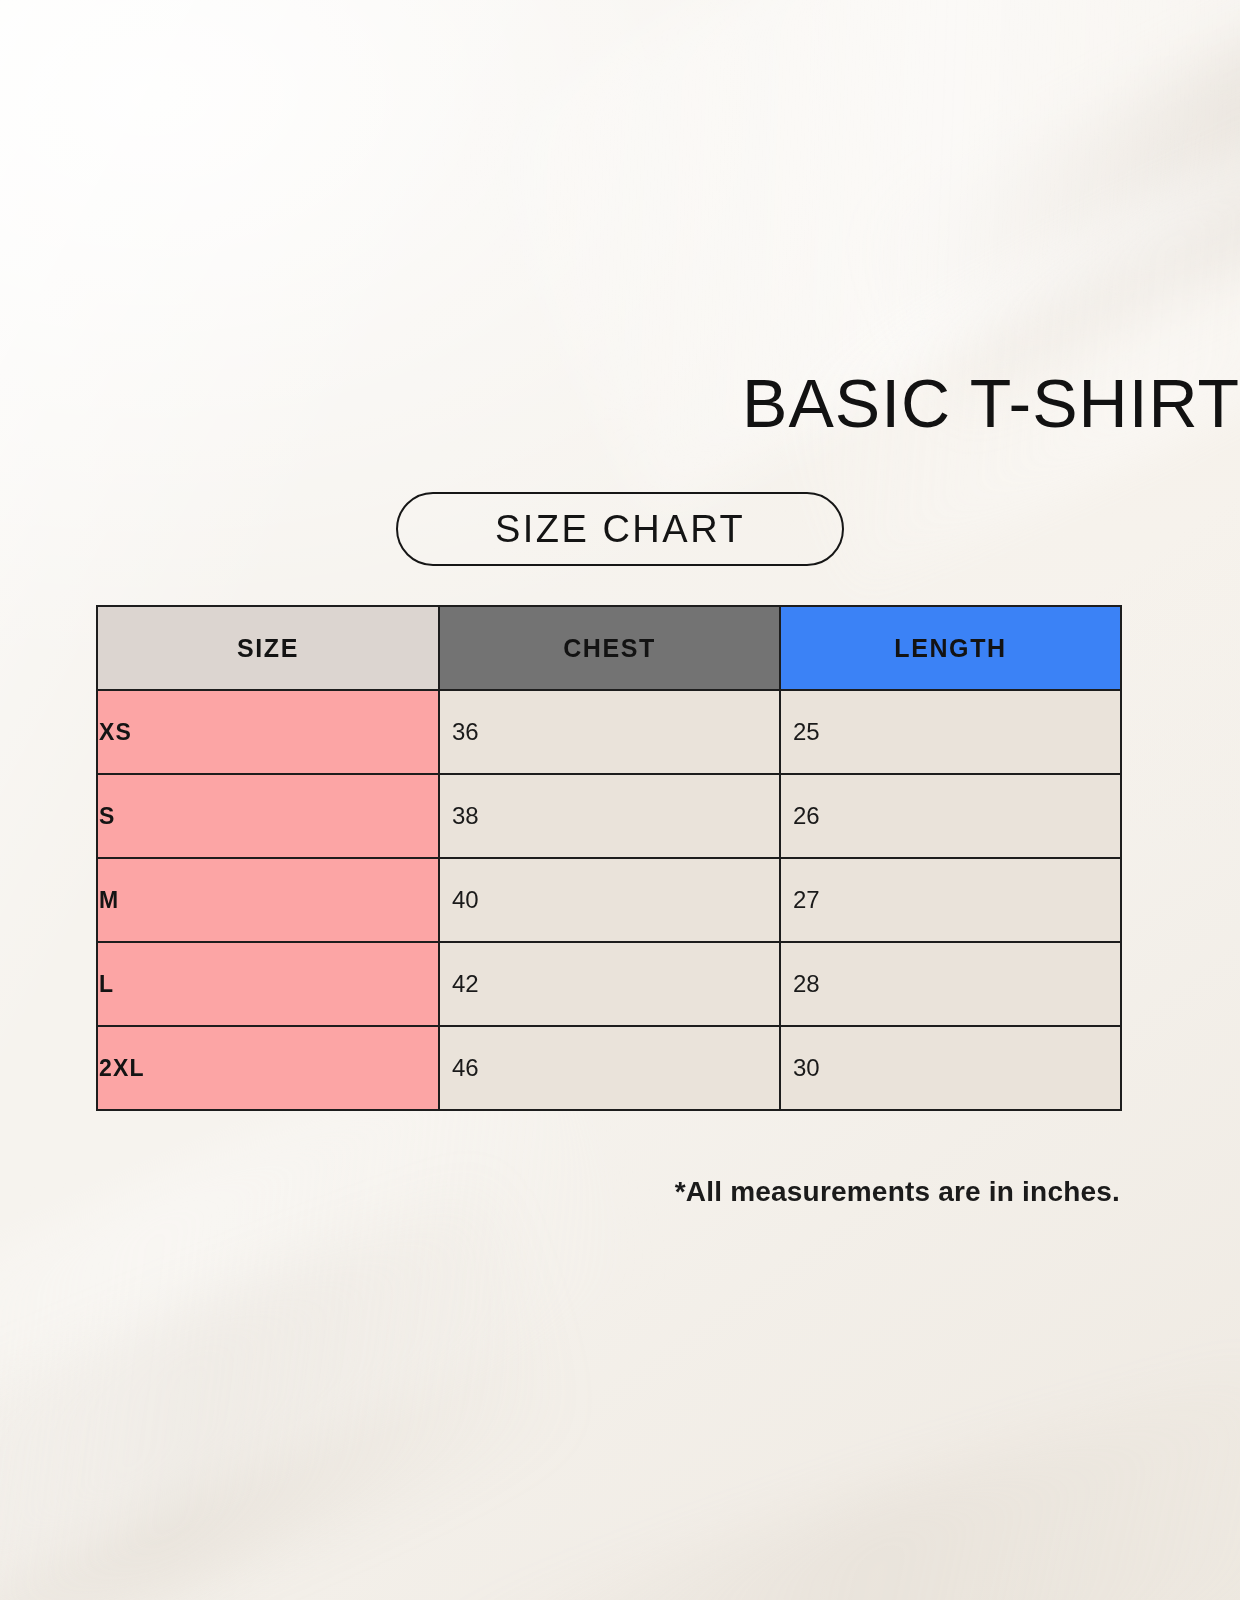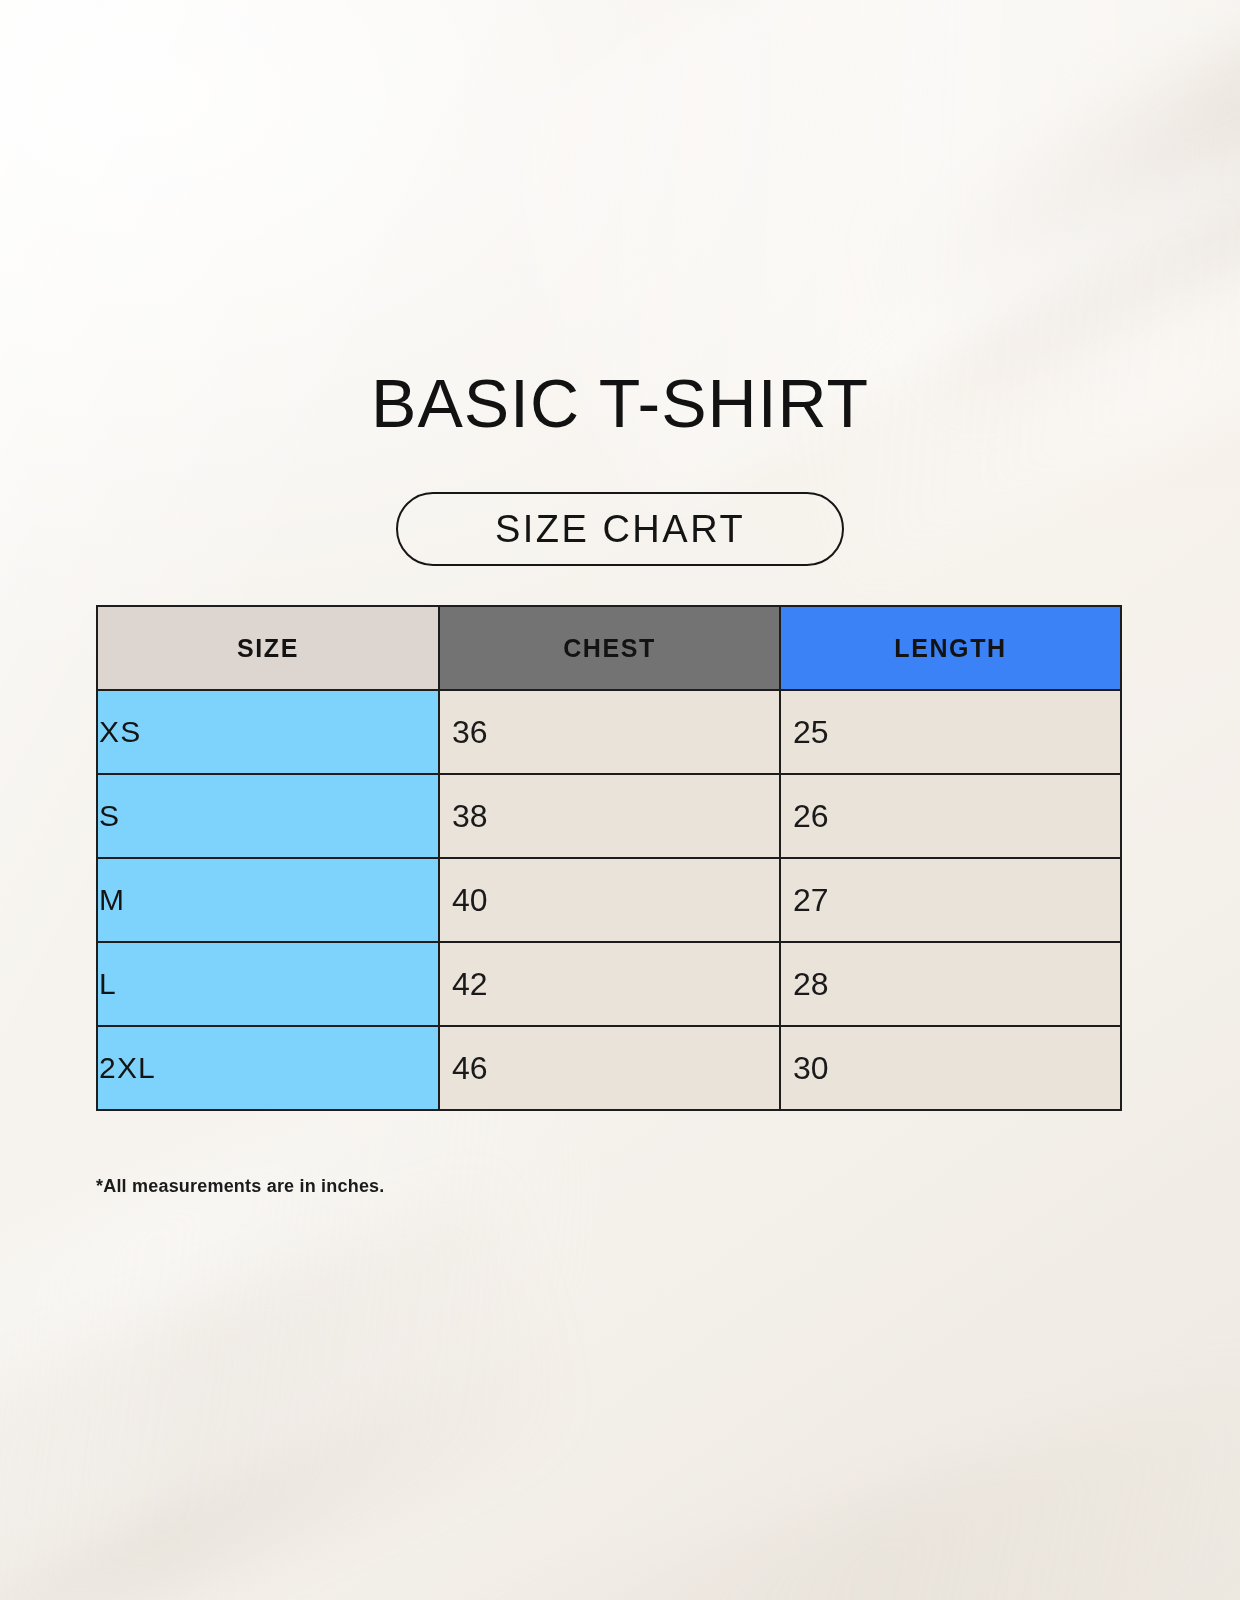--- a/index.html
+++ b/index.html
@@ -51,21 +51,21 @@
     z-index: 2;
     width: 1240px;
     height: 1600px;
   }
 
   .title {
     position: absolute;
     top: 364px;
     left: 0;
     width: 1240px;
-    text-align: center;
+    text-align: right;
     font-size: 68px;
     letter-spacing: 1px;
     font-weight: 400;
     color: #121212;
     font-family: "Liberation Sans", sans-serif;
   }
 
   .pill {
     position: absolute;
     top: 492px;
@@ -113,41 +113,41 @@
     font-size: 25px;
     letter-spacing: 1.6px;
     font-weight: bold;
     color: #131313;
   }
   th.head-size   { background: #dcd5d0; }
   th.head-chest  { background: #737373; }
   th.head-length { background: #3b82f6; }
 
   td.col-size {
-    background: #7dd3fc;
-    font-size: 30px;
-    font-weight: normal;
+    background: #fca5a5;
+    font-size: 23px;
+    font-weight: bold;
     letter-spacing: 1.2px;
     color: #141414;
   }
   td.col-val {
     background: #eae3da;
-    font-size: 32px;
+    font-size: 24px;
     font-weight: 400;
     color: #1a1a1a;
     padding-left: 12px;
   }
 
   .footnote {
     position: absolute;
     top: 1176px;
     left: 96px;
     width: 1024px;
-    text-align: left;
-    font-size: 18px;
+    text-align: right;
+    font-size: 28px;
     font-weight: bold;
     letter-spacing: .2px;
     color: #1b1b1b;
   }
 </style>
 </head>
 <body>
 
 <div class="bg-wash"></div>
 <div class="bg-shadow shadow-1"></div>

